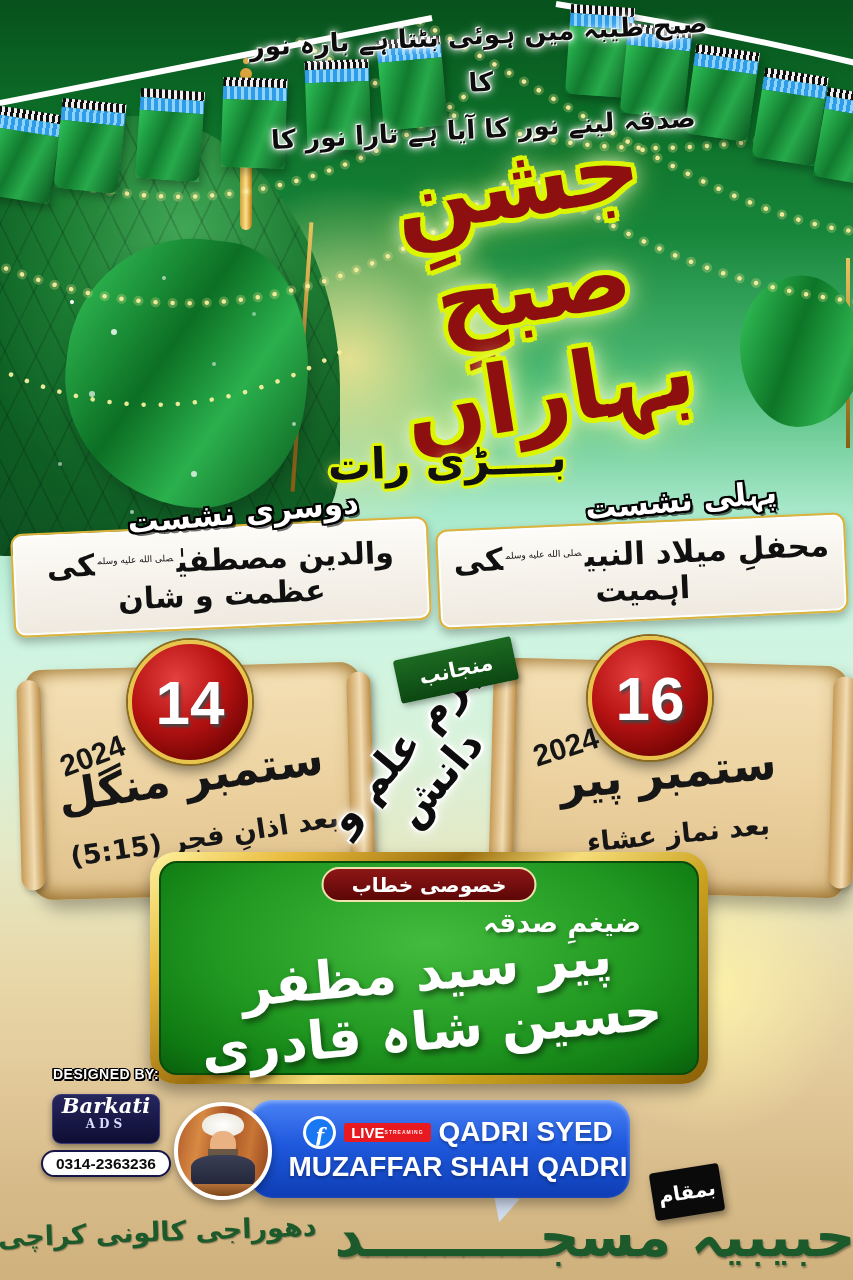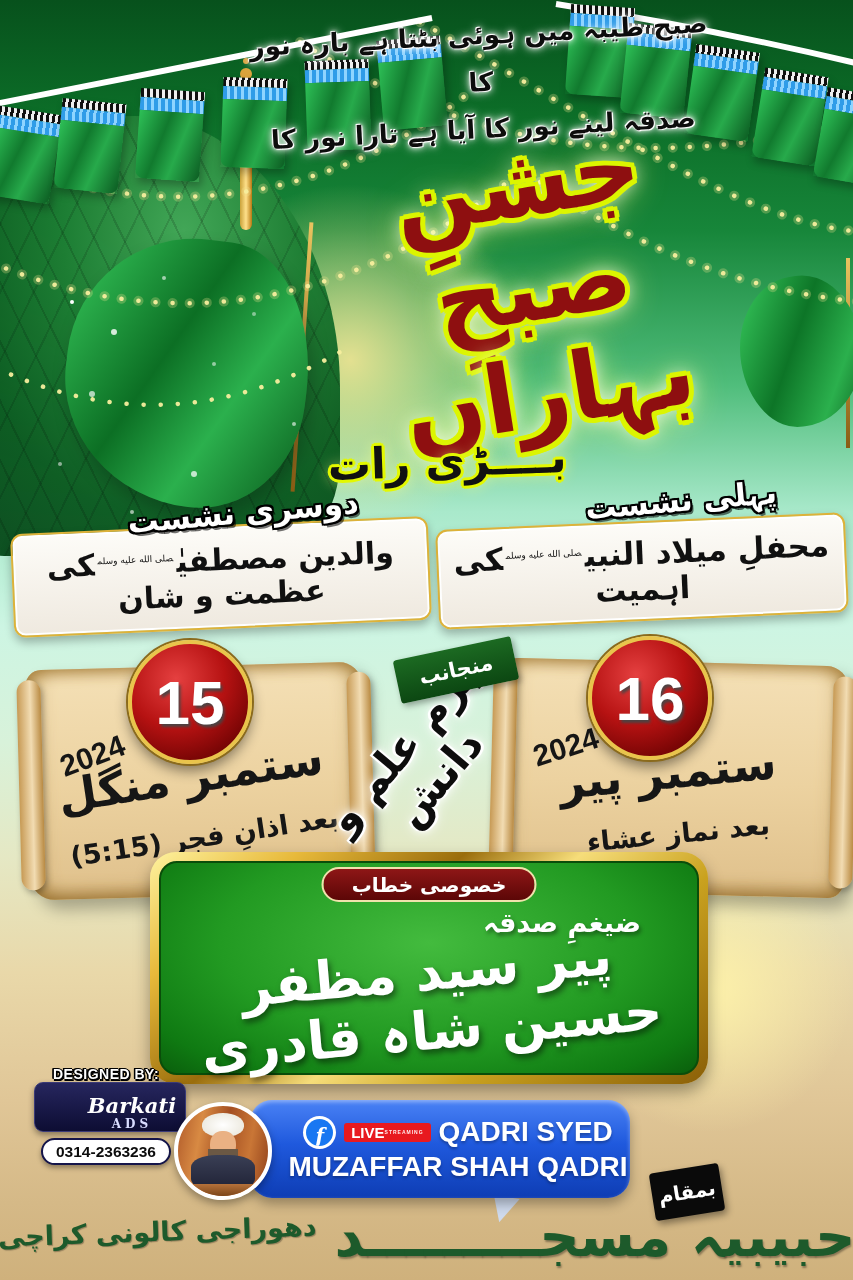--- a/index.html
+++ b/index.html
@@ -114,23 +114,23 @@
     display:flex;align-items:center;justify-content:center;color:#fff;font-size:20px;font-weight:700;direction:rtl;letter-spacing:1px;}
   .honorific{position:absolute;top:44px;right:56px;color:#fff;font-size:27px;font-weight:800;direction:rtl;
     text-shadow:2px 3px 4px rgba(0,0,0,.4);}
   .speaker-name{position:absolute;left:10px;right:10px;top:72px;bottom:6px;display:flex;align-items:center;justify-content:center;
     text-align:center;direction:rtl;color:#fff;font-size:53px;font-weight:800;line-height:1.12;transform:rotate(-5deg);
     text-shadow:2px 4px 6px rgba(0,0,0,.5);}
   
   .designed{left:34px;top:1066px;width:144px;z-index:5;text-align:center;}
   .designed .lbl{font-family:"Liberation Sans",sans-serif;font-size:14px;font-weight:800;color:#fff;letter-spacing:.5px;
     text-shadow:-1.5px 0 0 #000,1.5px 0 0 #000,0 -1.5px 0 #000,0 1.5px 0 #000,1.5px 1.5px 0 #000,-1.5px -1.5px 0 #000;}
-  .brandbox{margin:0 auto 0;width:106px;height:48px;border-radius:9px;
+  .brandbox{margin:12px auto 0;width:106px;height:48px;border-radius:9px;
     background:linear-gradient(180deg,#26265e,#0d0d33);border:1px solid #3a3a77;box-shadow:0 3px 6px rgba(0,0,0,.4);
-    display:flex;flex-direction:column;align-items:center;justify-content:flex-end;color:#fff;padding-left:44px;}
+    display:flex;flex-direction:column;align-items:center;justify-content:flex-start;color:#fff;}
   .brand{font-family:"DejaVu Serif",serif;font-style:italic;font-weight:700;font-size:21px;line-height:1;}
   .brand-sub{font-family:"DejaVu Serif",serif;font-weight:700;font-size:12px;letter-spacing:4px;color:#d9ddff;margin-top:1px;}
   .phone{margin:6px auto 0;width:130px;height:27px;border-radius:14px;background:#fff;border:2px solid #15154a;box-sizing:border-box;
     display:flex;align-items:center;justify-content:center;font-family:"Liberation Sans",sans-serif;
     font-size:15.5px;font-weight:800;color:#0c0c0c;box-shadow:0 3px 5px rgba(0,0,0,.35);}
   .photo{left:174px;top:1102px;width:90px;height:90px;z-index:6;border-radius:50%;border:4px solid #fff;overflow:hidden;
     box-shadow:0 4px 9px rgba(0,0,0,.35);
     background:linear-gradient(100deg,#b05a2a 0%,#d88a43 25%,#a44f22 50%,#c97636 75%,#8f3f1a 100%);}
   .photo>div{position:absolute;}
   .turban{left:50%;top:7px;transform:translateX(-50%);width:42px;height:24px;
@@ -284,21 +284,21 @@
   <div class="layer daynum" id="num16">16</div>
 
   <div class="layer scroll" id="scroll17">
     <div class="scroll-content">
       <div class="s-year">2024</div>
       <div class="s-byroz">بروز</div>
       <div class="s-day">ستمبر منگل</div>
       <div class="s-time">بعد اذانِ فجر (5:15)</div>
     </div>
   </div>
-  <div class="layer daynum" id="num17">15</div>
+  <div class="layer daynum" id="num17">14</div>
 
   <div class="layer org-badge">منجانب</div>
   <div class="layer org-name">بزم علم و دانش</div>
 
   <div class="layer glow-banner"></div>
   <div class="layer banner">
     <div class="banner-in">
       <div class="badge-pill">خصوصی خطاب</div>
       <div class="honorific">ضیغمِ صدقہ</div>
       <div class="speaker-name">پیر سید مظفر حسین شاہ قادری</div>

